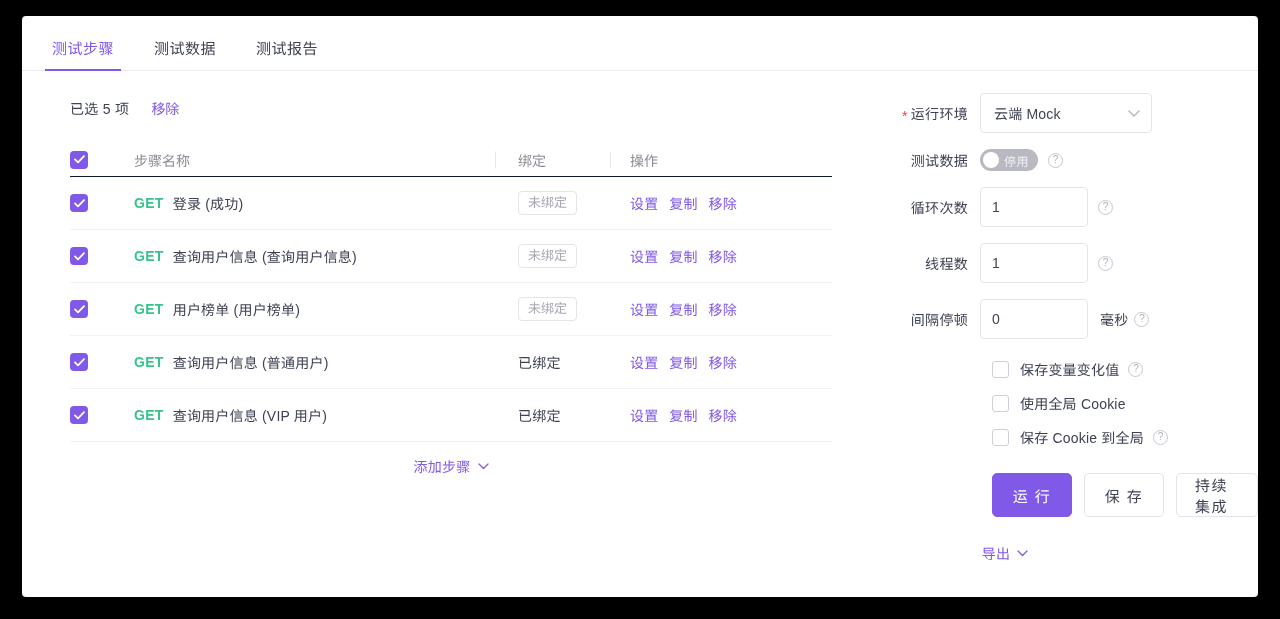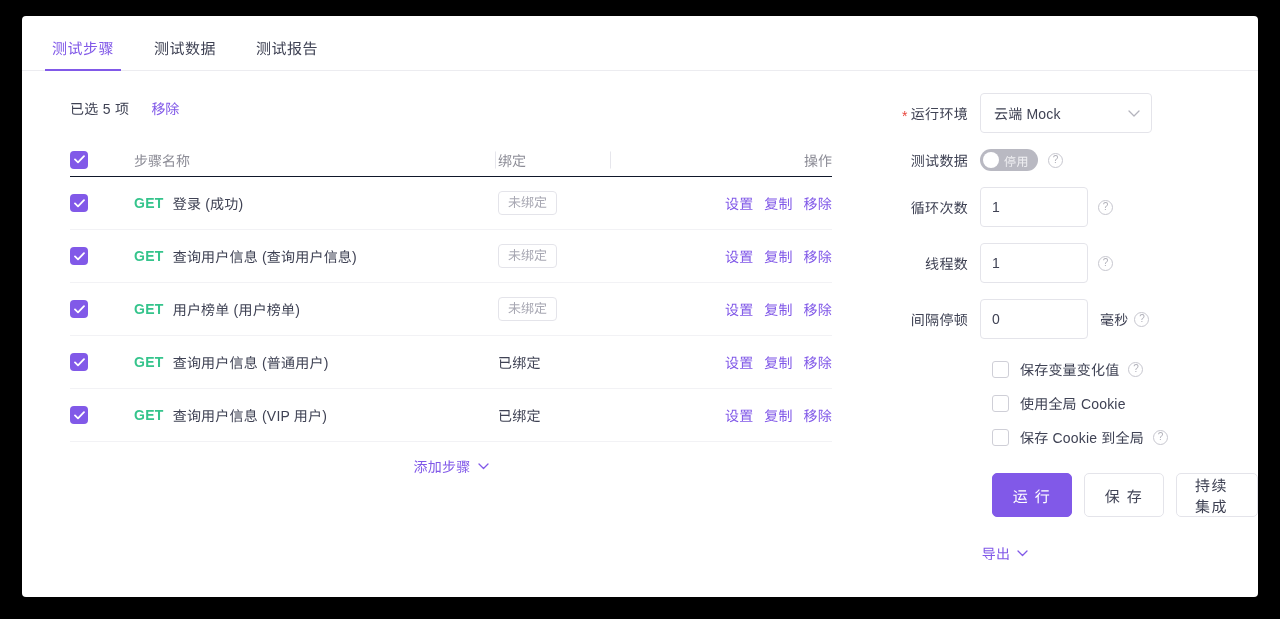--- a/index.html
+++ b/index.html
@@ -75,22 +75,22 @@
   }
   .trow {
     display: flex; align-items: center;
     height: 53px;
     border-bottom: 1px solid #f2f2f5;
     font-size: 14px;
   }
   .trow:last-of-type { border-bottom: 1px solid #f2f2f5; }
   .c-chk   { width: 24px; flex: 0 0 24px; }
   .c-name  { flex: 0 0 401px; padding-left: 40px; display: flex; align-items: center; }
-  .c-bind  { flex: 0 0 115px; padding-left: 3px; position: relative; }
-  .c-act   { flex: 1; padding-left: 20px; position: relative; text-align: right; }
+  .c-bind  { flex: 0 0 115px; padding-left: 23px; position: relative; }
+  .c-act   { flex: 1; padding-left: 20px; position: relative; }
   .thead .c-bind::before, .thead .c-act::before {
     content: "";
     position: absolute;
     left: 0; top: 50%; transform: translateY(-50%);
     width: 1px; height: 17px;
     background: #e6e6ec;
   }
 
   
   .chk {

